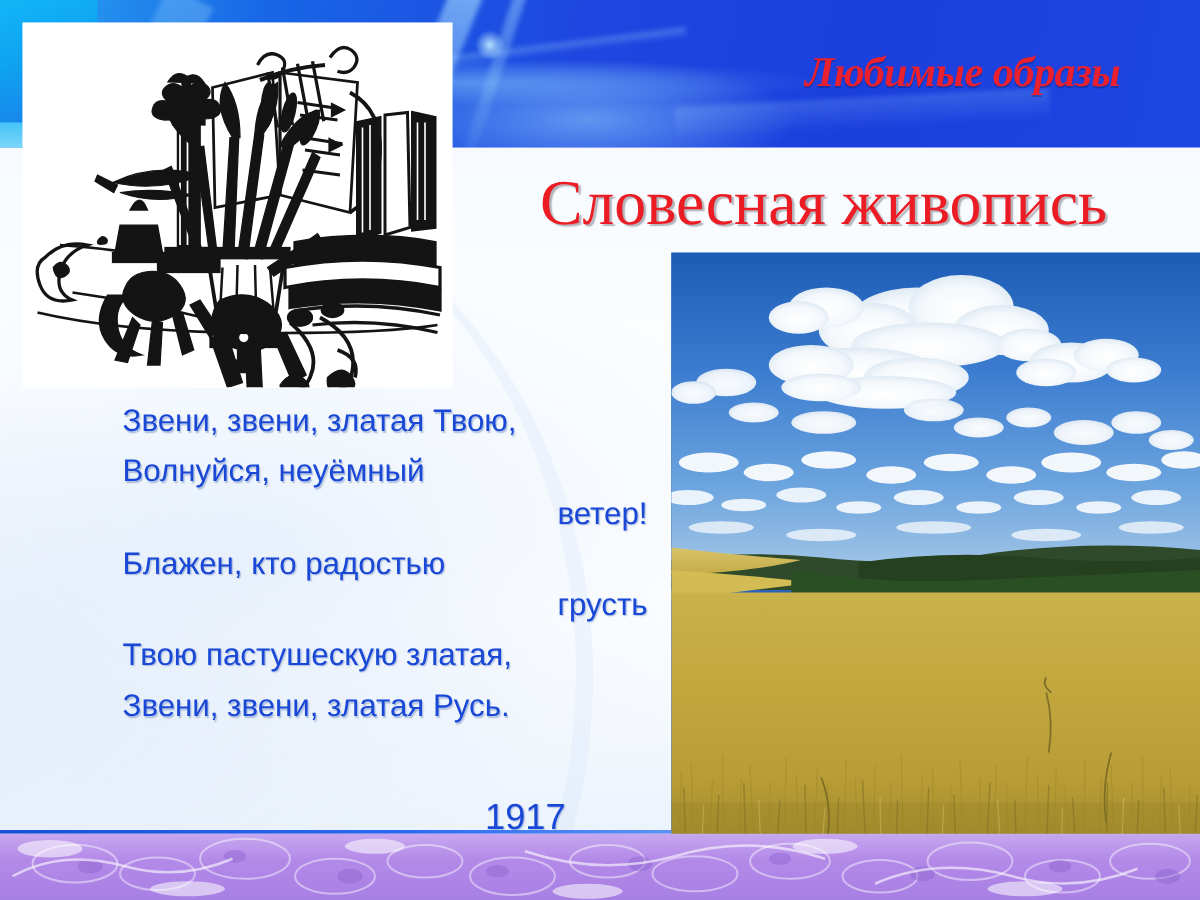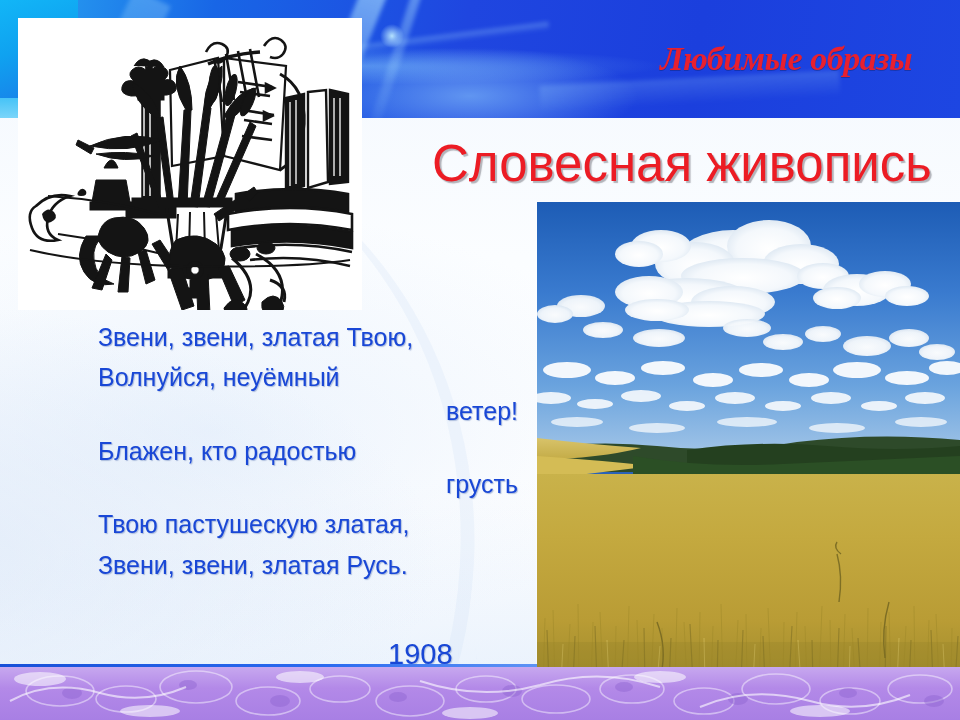--- a/index.html
+++ b/index.html
@@ -57,31 +57,31 @@
     position:absolute;left:-70px;top:-58px;width:210px;height:210px;border-radius:50%;
     border:18px solid rgba(255,255,255,.35);border-right-color:transparent;border-bottom-color:transparent;
   }
   .cyanarc2{
     position:absolute;left:-96px;top:-30px;width:230px;height:230px;border-radius:50%;
     border:9px solid rgba(150,225,255,.55);border-right-color:transparent;border-top-color:transparent;
   }
 
   
   .banner-title{
-    position:absolute;right:48px;top:40px;
+    position:absolute;right:64px;top:40px;
     font-family:"Liberation Serif", serif;
     font-style:italic;font-weight:700;font-size:34px;letter-spacing:-0.5px;
     color:#e8202f;white-space:nowrap;
     text-shadow:0 1px 0 rgba(0,0,0,.22);
   }
 
   
   .slide-title{
     position:absolute;left:432px;top:137px;width:528px;
-    font-family:Liberation Sans, sans-serif;
+    font-family:Liberation Serif, serif;
     font-weight:400;font-size:51px;line-height:1.05;
     color:#ec1c24;white-space:nowrap;
     text-shadow:2px 2px 1px rgba(120,120,130,.55);
   }
 
   
   .illus-card{
     position:absolute;left:18px;top:18px;width:344px;height:292px;
     background:#ffffff;overflow:hidden;
   }
@@ -415,21 +415,21 @@
   <div class="poem">
     <div class="line">Звени, звени, златая Твою,</div>
     <div class="line">Волнуйся, неуёмный</div>
     <div class="line cont">ветер!</div>
     <div class="line">Блажен, кто радостью</div>
     <div class="line cont">грусть</div>
     <div class="line">Твою пастушескую златая,</div>
     <div class="line">Звени, звени, златая Русь.</div>
   </div>
 
-  <div class="year">1908</div>
+  <div class="year">1917</div>
 
   <div class="rule"></div>
   <div class="purple">
     <svg viewBox="0 0 960 53" preserveAspectRatio="none" style="display:block;width:100%;height:100%;">
       <g fill="none" stroke="#ffffff" stroke-opacity=".45" stroke-width="1.6">
         <ellipse cx="60" cy="24" rx="34" ry="15"></ellipse>
         <ellipse cx="126" cy="32" rx="30" ry="13"></ellipse>
         <ellipse cx="196" cy="20" rx="36" ry="16"></ellipse>
         <ellipse cx="268" cy="34" rx="32" ry="14"></ellipse>
         <ellipse cx="340" cy="22" rx="30" ry="13"></ellipse>

